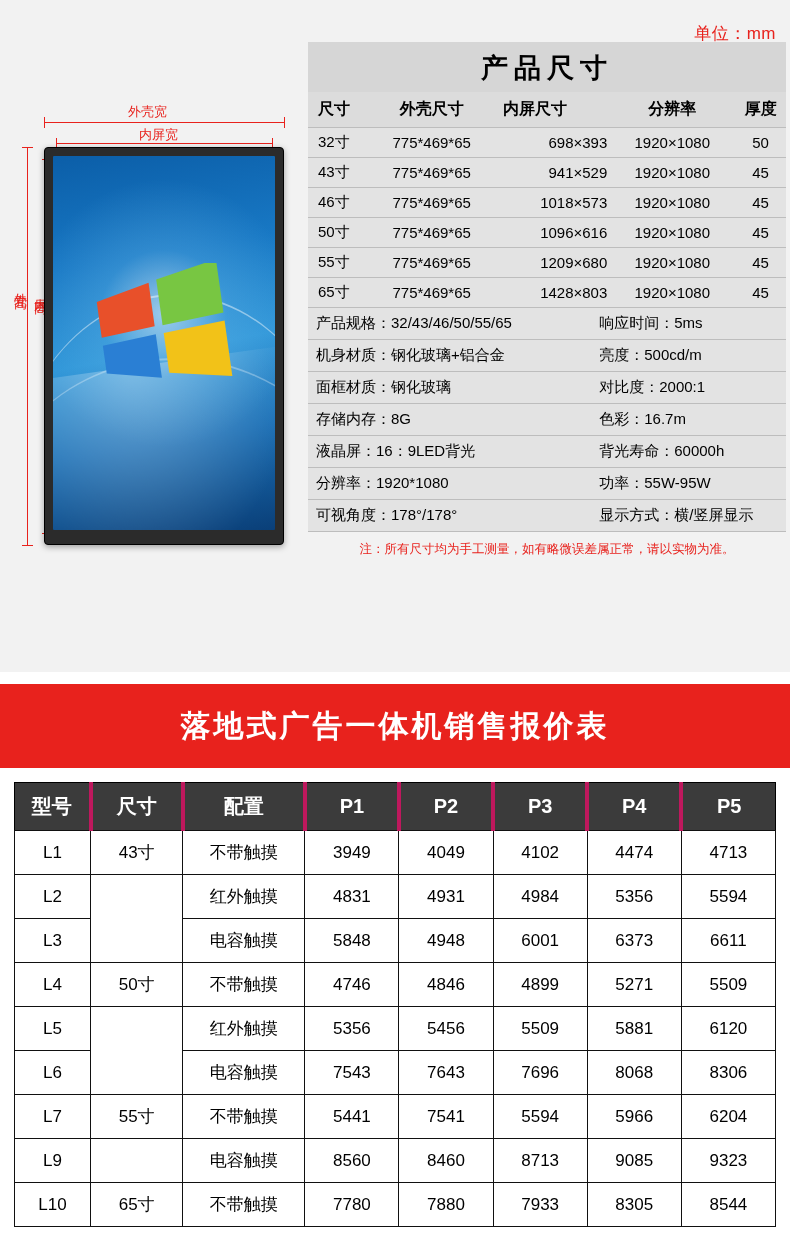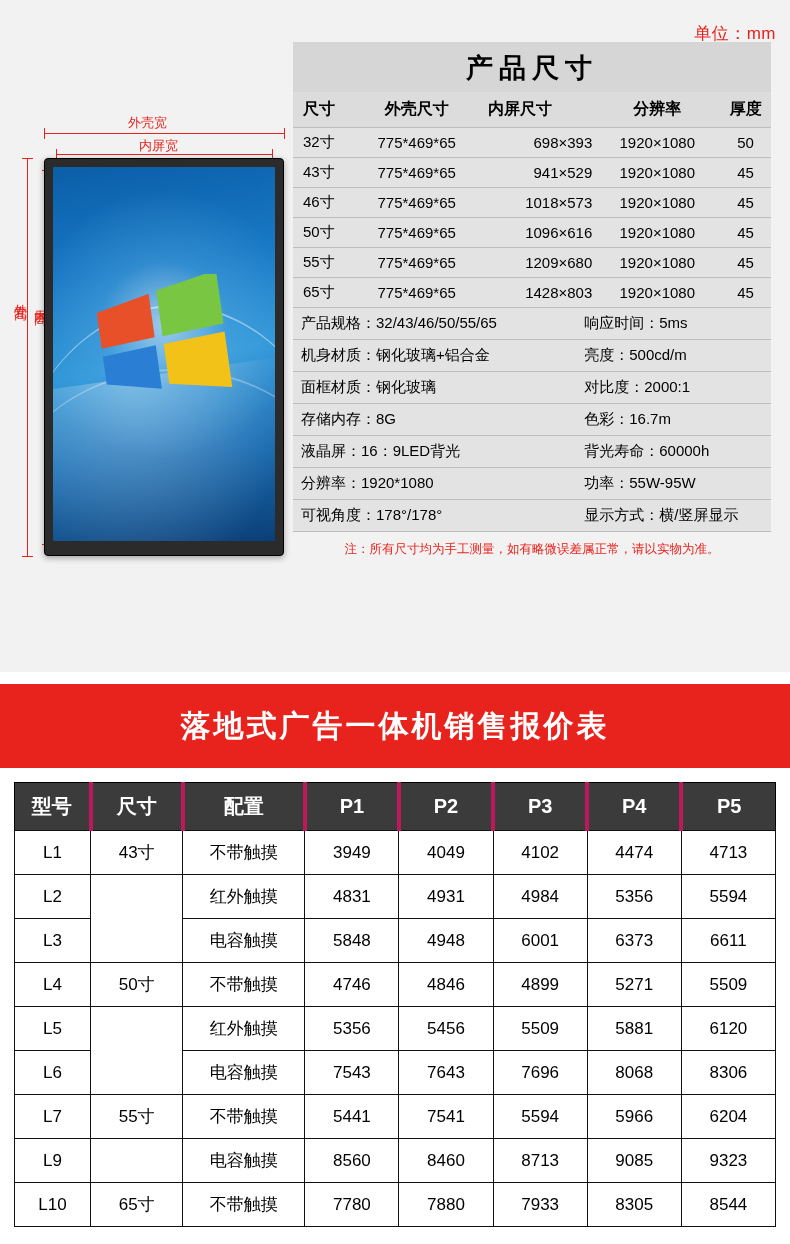--- a/index.html
+++ b/index.html
@@ -23,21 +23,21 @@
     position: absolute;
     right: 14px; top: 22px;
     color: #e8221d;
     font-size: 17px;
     letter-spacing: 0.5px;
   }
 
   
   .device-block {
     position: absolute;
-    left: 0; top: 44px;
+    left: 0; top: 33px;
     width: 290px; height: 520px;
   }
   .dim-text { position: absolute; color:#e8221d; font-size: 13px; white-space: nowrap; }
   .dim-outer-w { left: 128px; top: 70px; }
   .dim-inner-w { left: 139px; top: 93px; }
   .dim-outer-h { left: 11px; top: 250px; writing-mode: vertical-rl; text-orientation: upright; letter-spacing: 1px;}
   .dim-inner-h { left: 31px; top: 255px; writing-mode: vertical-rl; text-orientation: upright; letter-spacing: 1px;}
 
   .arrow-line-h {
     position: absolute; height: 1px; background: #e8221d;
@@ -81,21 +81,21 @@
   }
   .curve2 {
     position:absolute; left:-30%; bottom: -2%; width: 170%; height: 48%;
     border-top: 2px solid rgba(255,255,255,0.3);
     border-radius: 50% 50% 0 0 / 100% 100% 0 0;
   }
 
   
   .right-block {
     position: absolute;
-    left: 293px; top: 42px;
+    left: 308px; top: 42px;
     width: 478px;
   }
   .title-bar {
     background: #d6d6d6;
     text-align: center;
     font-size: 27px;
     font-weight: bold;
     letter-spacing: 6px;
     padding: 8px 0 6px 0;
     color: #000;

